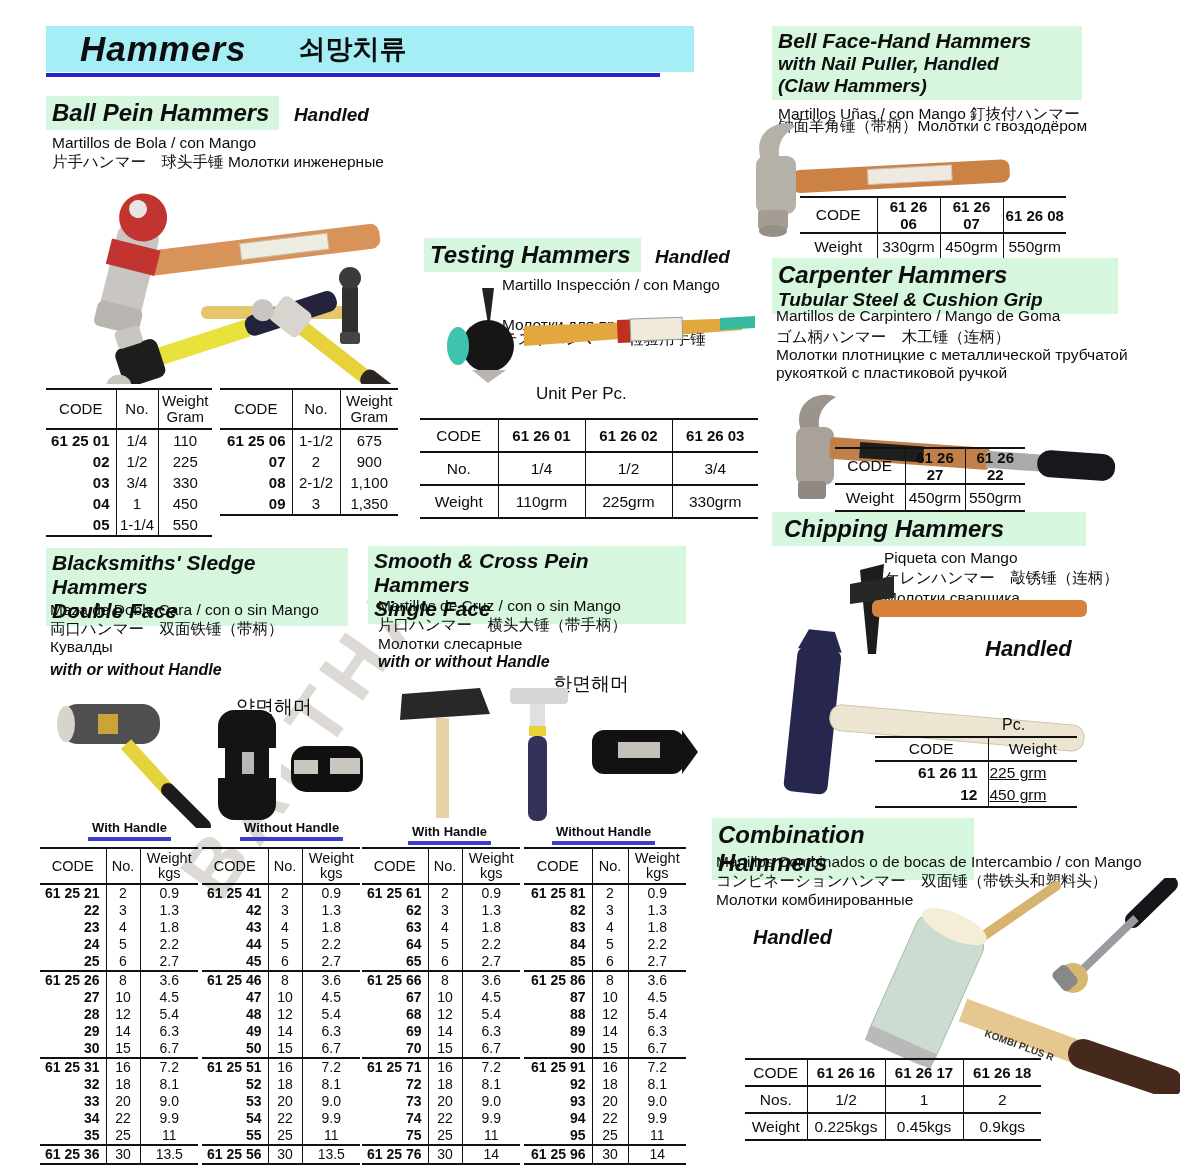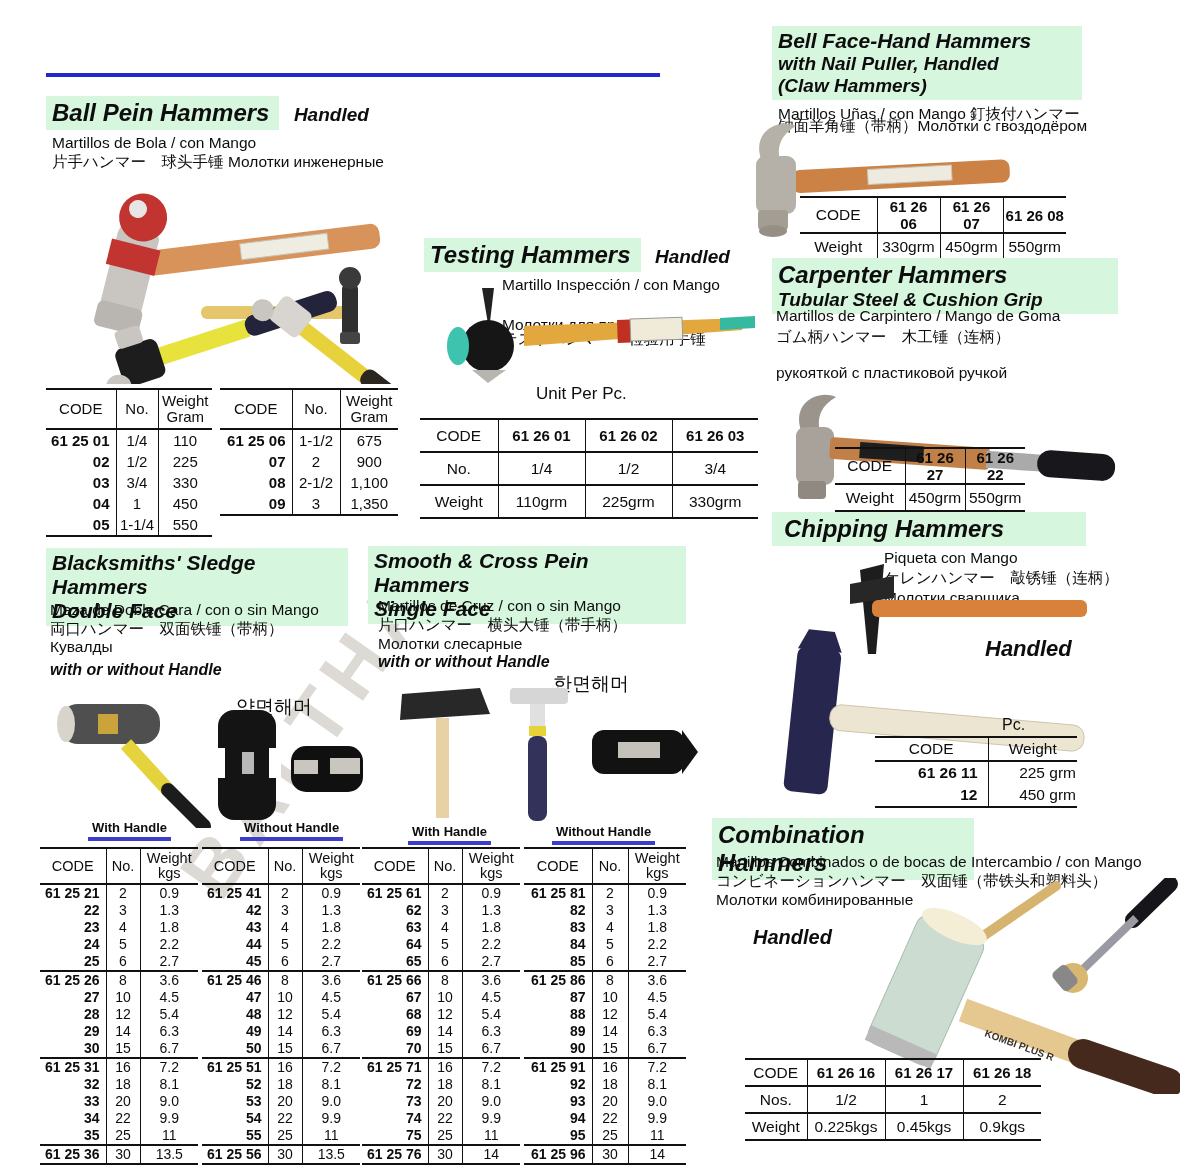--- a/index.html
+++ b/index.html
@@ -54,29 +54,33 @@
   .t-testing td{height:31px;}
   .t-bell td{height:25px;}
   .t-carp td{height:25px;}
   .t-comb td{height:25px;}
 
   .chip-table{border-top:2px solid #111;border-bottom:2px solid #111;}
   .chip-table th{font-weight:normal;font-size:15.5px;padding:2px;border-bottom:2px solid #111;}
   .chip-table th + th, .chip-table td + td{border-left:1.5px solid #111;}
   .chip-table td{font-size:15.5px;line-height:20px;}
   .chip-table td:first-child{font-weight:bold;text-align:right;padding-right:10px;}
-  .chip-table td:last-child{text-align:right;}
+  .chip-table td:last-child{text-align:left;text-decoration:underline;}
 </style>
 </head>
 <body>
 
 <div id="page">
 
   <div class="abs watermark" style="left:162px;top:862px;">BALTHAI</div>
 
+  <div class="abs title-bar" style="left:46px;top:26px;width:614px;height:46px;">
+    <span class="title-en">Hammers</span>
+    <span class="title-kr">쇠망치류</span>
+  </div>
   <div class="abs blue-rule" style="left:46px;top:73px;width:614px;"></div>
 
   <div class="abs nowrap" style="left:46px;top:96px;">
     <span class="green sec-title sz24 green-block">Ball Pein Hammers</span>
     <span class="handled">Handled</span>
   </div>
   <div class="abs sub nowrap" style="left:52px;top:133px;">Martillos de Bola / con Mango</div>
   <div class="abs sub nowrap" style="left:52px;top:152px;">片手ハンマー　球头手锤 Молотки инженерные</div>
 
   <svg class="abs" style="left:46px;top:166px;" width="360" height="218" viewBox="0 0 360 218">
@@ -280,20 +284,21 @@
         </tr>
       </tbody>
   </table>
 
   <div class="abs green green-block" style="left:772px;top:258px;width:330px;">
     <div class="sec-title sz24">Carpenter Hammers</div>
     <div class="sec-title sz19">Tubular Steel &amp; Cushion Grip</div>
   </div>
   <div class="abs sub nowrap" style="left:776px;top:306px;">Martillos de Carpintero / Mango de Goma</div>
   <div class="abs sub nowrap" style="left:776px;top:327px;text-align:center;">ゴム柄ハンマー　木工锤（连柄）</div>
+  <div class="abs sub nowrap" style="left:776px;top:345px;">Молотки плотницкие с металлической трубчатой</div>
   <div class="abs sub nowrap" style="left:776px;top:363px;">рукояткой с пластиковой ручкой</div>
 
   <svg class="abs" style="left:772px;top:385px;" width="345" height="140" viewBox="0 0 345 140">
     <path d="M30,48 C18,18 46,4 64,12 C50,20 44,32 48,46 Z" fill="#9a948c"></path>
     <rect x="24" y="42" width="38" height="58" rx="9" fill="#a8a29a"></rect>
     <rect x="26" y="96" width="28" height="18" rx="4" fill="#8f8981"></rect>
     <g transform="rotate(4 60 60)">
       <rect x="58" y="52" width="160" height="22" rx="4" fill="#c28049"></rect>
       <rect x="88" y="55" width="64" height="16" fill="#1e1e1e"></rect>
       <rect x="215" y="55" width="55" height="17" fill="#aaaaaa"></rect>

